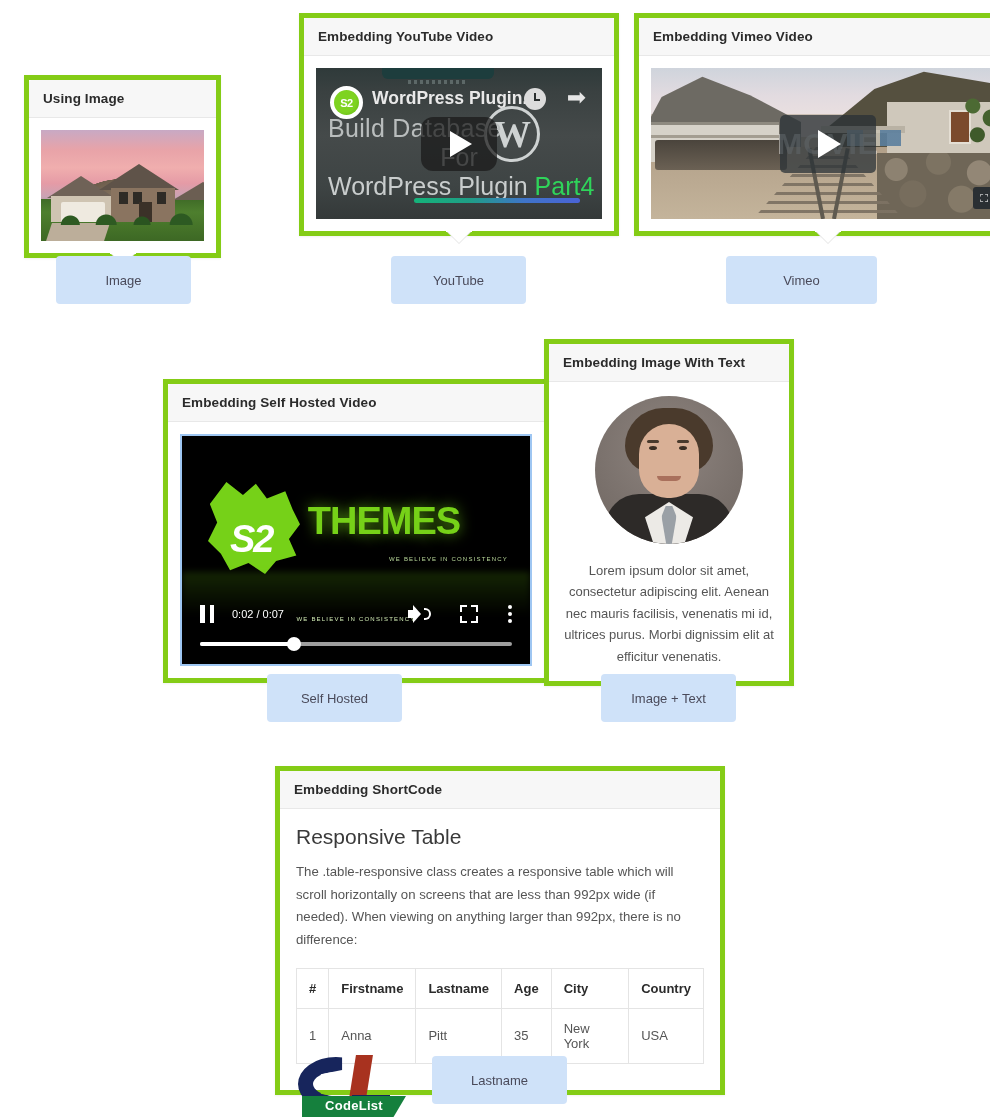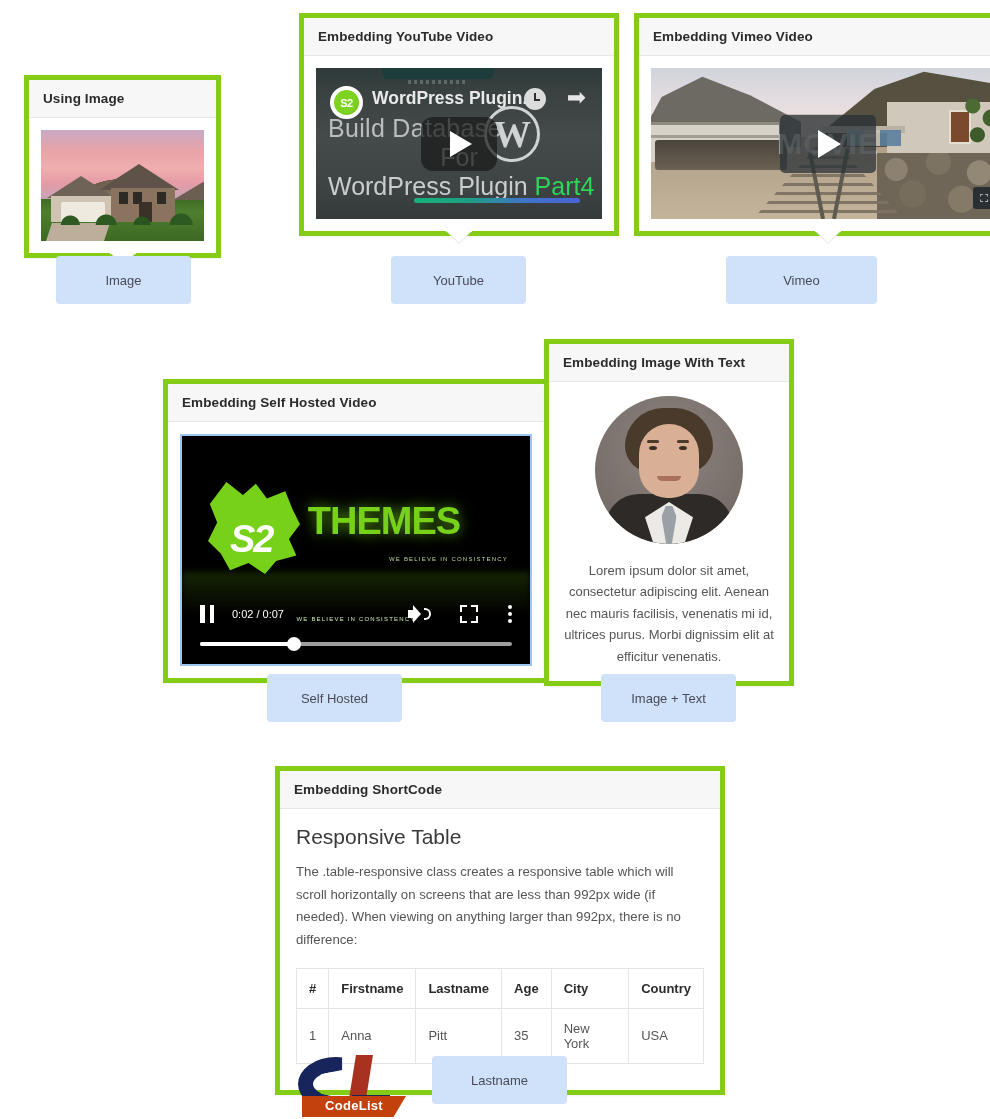--- a/index.html
+++ b/index.html
@@ -358,21 +358,21 @@
     clip-path: polygon(0 0, 58% 0, 58% 24%, 30% 32%, 30% 68%, 58% 76%, 58% 100%, 0 100%);
   }
   .wm-l{
     position:absolute; left:56px; top:0px; width:17px; height:50px; background:#a8321f;
     transform: skewX(-9deg);
   }
   .wm-l2{
     position:absolute; left:56px; top:40px; width:38px; height:15px; background:#17255c;
   }
   .wm-banner{
-    position:absolute; left:6px; bottom:0px; width:104px; height:21px; background:#c2410c;
+    position:absolute; left:6px; bottom:0px; width:104px; height:21px; background:#15803d;
     clip-path: polygon(0 0, 100% 0, 88% 100%, 0 100%);
     color:#fff; font-size:13px; font-weight:bold; text-align:center; line-height:20px;
     letter-spacing:.3px;
   }
   .wm-text{
     font-size:44px; font-weight:bold; color:#17255c; margin-left:2px; line-height:1;
     font-family:"DejaVu Sans", sans-serif;
   }
 </style>
 </head>

